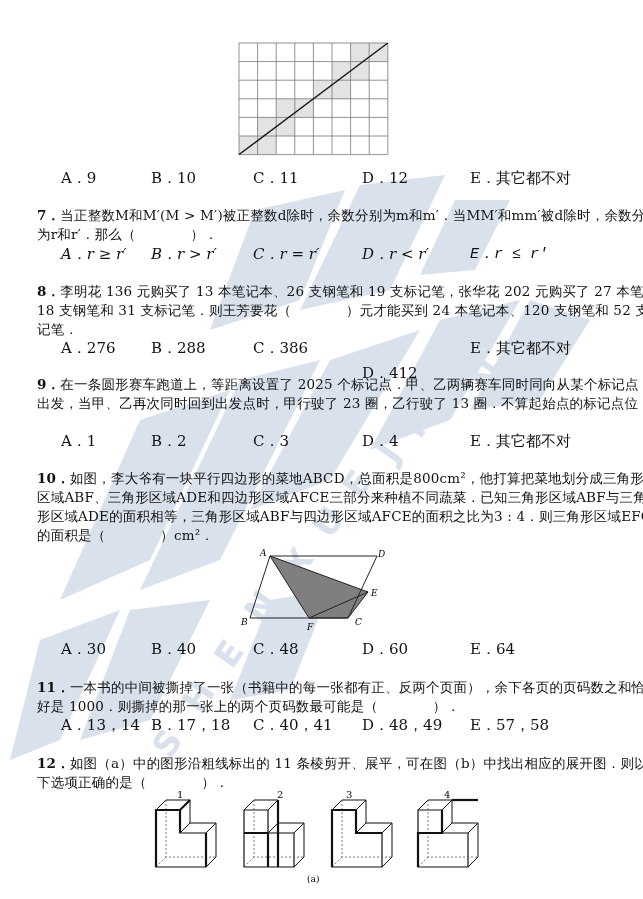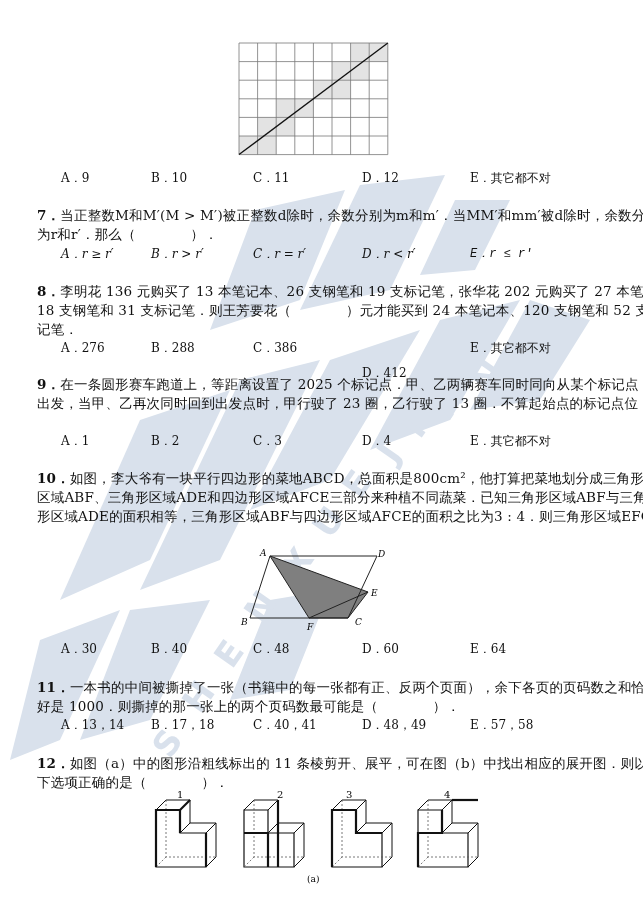--- a/index.html
+++ b/index.html
@@ -3,21 +3,21 @@
 <meta charset="utf-8">
 <style>
   html, body { margin:0; padding:0; }
   body { width:643px; height:899px; background:#ffffff; position:relative; overflow:hidden;
          font-family:"DejaVu Serif","Liberation Serif",serif; color:#111; }
   .wm { position:absolute; left:0; top:0; width:643px; height:899px; z-index:0; pointer-events:none; }
   .page { position:absolute; left:0; top:0; width:643px; height:899px; z-index:1; }
   .abs { position:absolute; }
   .line { position:absolute; left:37px; font-size:13.5px; line-height:17px; white-space:nowrap; letter-spacing:0.2px; }
   .qnum { font-weight:bold; }
-  .opt { position:absolute; font-size:12px; line-height:17px; white-space:nowrap; }
+  .opt { position:absolute; font-size:15px; line-height:17px; white-space:nowrap; }
   .math { font-style:italic; }
 </style>
 </head>
 <body>
 
 <svg class="wm" viewBox="0 0 643 899">
   <g fill="#d9e1ec">
     <polygon points="255,210 345,190 300,300 210,330"></polygon>
     <polygon points="360,185 445,175 390,290 300,310"></polygon>
     <polygon points="455,200 510,200 475,270 420,275"></polygon>
@@ -108,20 +108,21 @@
   <div class="line" style="top:395px;">出发，当甲、乙再次同时回到出发点时，甲行驶了 23 圈，乙行驶了 13 圈．不算起始点的标记点位</div>
   <span class="opt" style="left:61px;top:433px;">A．1</span>
   <span class="opt" style="left:151px;top:433px;">B．2</span>
   <span class="opt" style="left:253px;top:433px;">C．3</span>
   <span class="opt" style="left:362px;top:433px;">D．4</span>
   <span class="opt" style="left:470px;top:433px;">E．其它都不对</span>
 
   <div class="line" style="top:470px;"><span class="qnum">10．</span><span>如图，李大爷有一块平行四边形的菜地ABCD，总面积是800cm²，他打算把菜地划分成三角形</span></div>
   <div class="line" style="top:489px;">区域ABF、三角形区域ADE和四边形区域AFCE三部分来种植不同蔬菜．已知三角形区域ABF与三角</div>
   <div class="line" style="top:508px;">形区域ADE的面积相等，三角形区域ABF与四边形区域AFCE的面积之比为3 : 4．则三角形区域EFC</div>
+  <div class="line" style="top:527px;">的面积是（　　　　）cm²．</div>
 
   <svg class="abs" style="left:230px;top:545px;" width="170" height="95" viewBox="0 0 170 95">
     <polygon points="40,11 138,47 118,73 79,73" fill="#7f7f7f" stroke="#222" stroke-width="1"></polygon>
     <line x1="79" y1="73" x2="138" y2="47" stroke="#222" stroke-width="1"></line>
     <polygon points="40,11 147,11 118,73 20,73" fill="none" stroke="#222" stroke-width="1"></polygon>
     <text x="30" y="11" font-size="9" font-style="italic">A</text>
     <text x="148" y="12" font-size="9" font-style="italic">D</text>
     <text x="141" y="51" font-size="9" font-style="italic">E</text>
     <text x="11" y="80" font-size="9" font-style="italic">B</text>
     <text x="77" y="85" font-size="9" font-style="italic">F</text>

